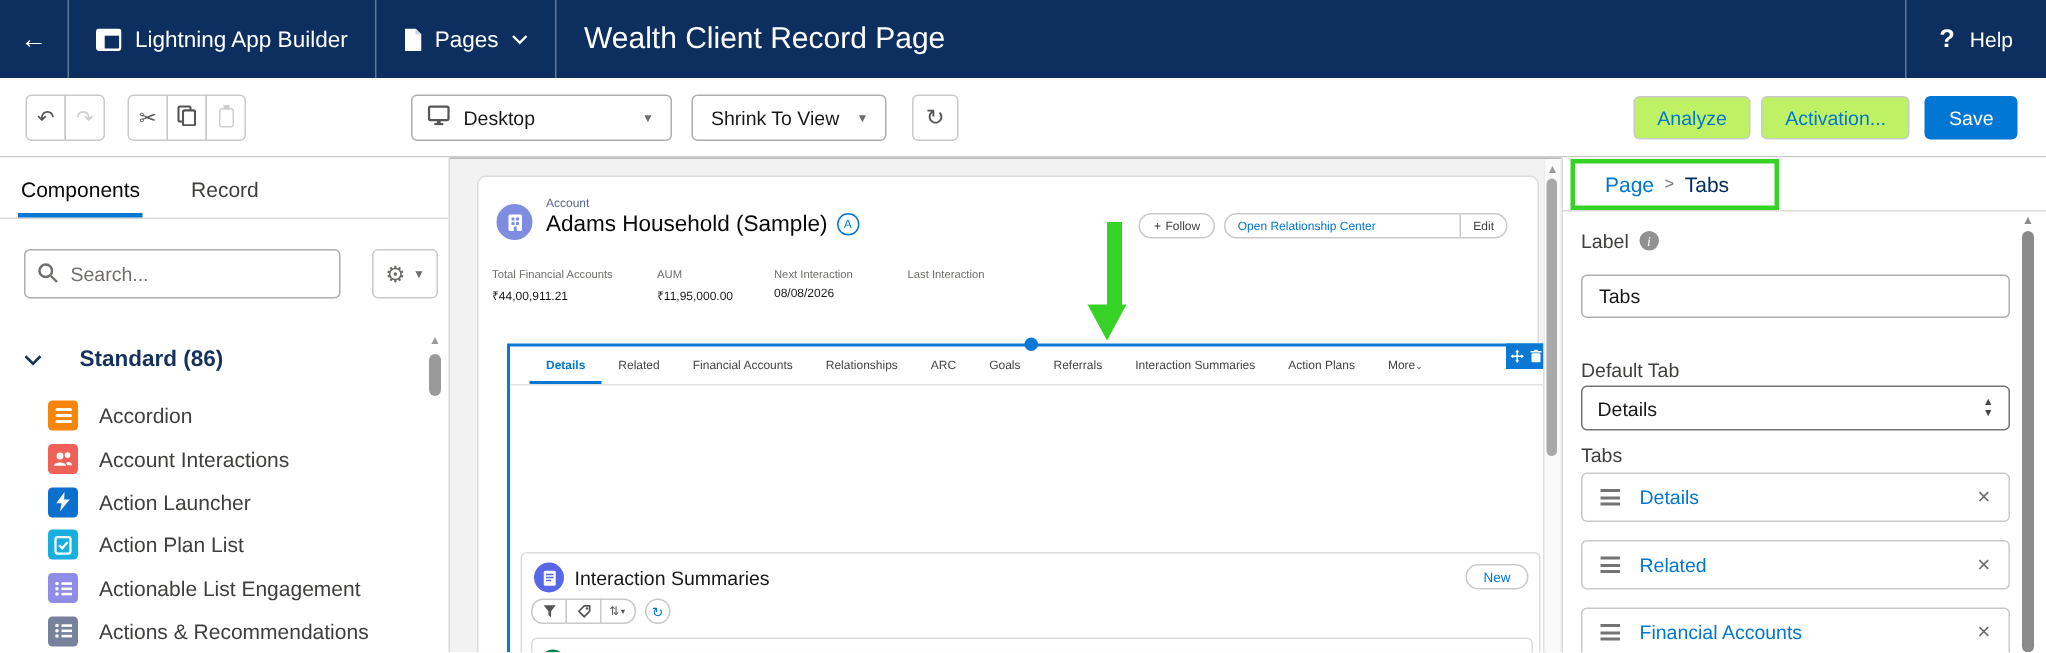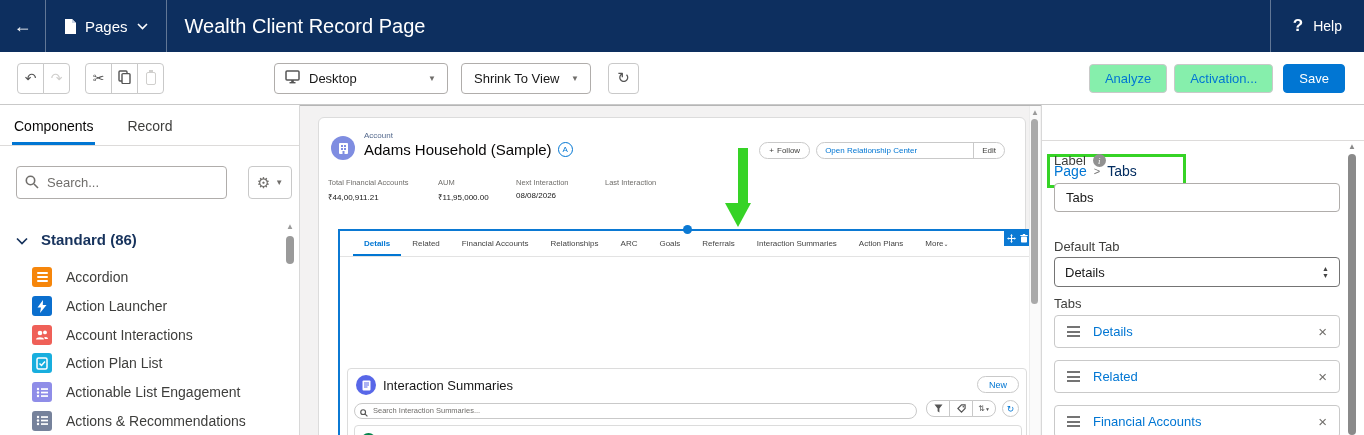--- a/index.html
+++ b/index.html
@@ -25,38 +25,38 @@
   .btn-group .tb-btn:first-child { border-radius:4px 0 0 4px; }
   .btn-group .tb-btn:last-child { border-radius:0 4px 4px 0; }
   .tb-btn.disabled { color:#d0cfcd; cursor:default; }
   .grp2 { margin-left:15px; }
   .sel { height:31px; border:1px solid #b0adab; border-radius:4px; background:#fff; display:flex; align-items:center; font-size:13px; color:#181818; cursor:pointer; }
   .sel .caret { margin-left:auto; font-size:8px; color:#706e6b; padding-right:11px; }
   .sel-device { width:174px; margin-left:110px; padding-left:10px; gap:9px; }
   .sel-view  { width:130px; margin-left:13px; padding-left:12px; }
   .refresh-btn { width:31px; height:31px; margin-left:17px; border:1px solid #c9c9c9; border-radius:4px; background:#fff; display:flex; align-items:center; justify-content:center; font-size:15px; color:#555; cursor:pointer; }
   .right-actions { margin-left:auto; display:flex; gap:7px; }
-  .action-btn { height:29px; padding:0 15px; border:1px solid #c9c9c9; border-radius:4px; background:#86efac; color:#0176d3; font-size:13px; display:flex; align-items:center; cursor:pointer; }
+  .action-btn { height:29px; padding:0 15px; border:1px solid #c9c9c9; border-radius:4px; background:#bef264; color:#0176d3; font-size:13px; display:flex; align-items:center; cursor:pointer; }
   .action-btn.primary { background:#0176d3; border-color:#0176d3; color:#fff; margin-left:3px; }
   .clipboard { width:10px; height:13px; border:1.5px solid #d0cfcd; border-radius:2px; position:relative; }
   .clipboard::before { content:""; position:absolute; left:2px; top:-3px; width:4px; height:3px; background:#d0cfcd; }
 
   
   .sidebar { position:absolute; left:0; top:105px; width:300px; height:330px; background:#fff; border-right:1px solid #d8d8d8; }
   .side-tabs { display:flex; gap:30px; padding:0 0 0 12px; height:41px; align-items:flex-end; border-bottom:1px solid #dddbda; }
   .side-tab { font-size:14px; color:#3e3e3c; padding:0 2px 11px 2px; cursor:pointer; }
   .side-tab.active { color:#080707; border-bottom:3px solid #0176d3; padding-bottom:8px; font-weight:500; }
   .search-row { position:absolute; left:16px; top:61px; display:flex; }
   .search-input { width:211px; height:33px; border:1px solid #b0adab; border-radius:4px; padding:0 8px 0 30px; font-size:13px; color:#181818; font-family:"Liberation Sans",sans-serif; }
   .search-input::placeholder { color:#706e6b; }
   .search-wrap { position:relative; }
   .search-wrap .mag { position:absolute; left:9px; top:9px; }
   .gear-btn { margin-left:21px; width:44px; height:33px; border:1px solid #c9c9c9; border-radius:4px; background:#fff; display:flex; align-items:center; justify-content:center; gap:5px; color:#706e6b; font-size:15px; cursor:pointer; }
   .gear-btn .caret { font-size:8px; }
-  .section-hdr { position:absolute; left:16px; top:126px; display:flex; align-items:flex-end; gap:13px; font-size:15px; font-weight:bold; color:#16325c; cursor:pointer; }
+  .section-hdr { position:absolute; left:16px; top:126px; display:flex; align-items:flex-end; gap:25px; font-size:15px; font-weight:bold; color:#16325c; cursor:pointer; }
   .comp-list { position:absolute; left:32px; top:158px; right:14px; }
   .comp-item { height:28.7px; display:flex; align-items:center; gap:14px; cursor:pointer; }
   .comp-icon { width:20px; height:20px; border-radius:3px; display:flex; align-items:center; justify-content:center; flex:none; }
   .comp-label { font-size:14px; color:#3e3e3c; white-space:nowrap; }
   .bars { display:flex; flex-direction:column; gap:2px; }
   .bars i { display:block; width:11px; height:2px; background:#fff; border-radius:1px; }
 
   
   .sb-up { position:absolute; font-size:8px; color:#9b9b9b; }
   .sb-thumb { position:absolute; background:#9a9a9a; border-radius:4px; cursor:pointer; }
@@ -113,21 +113,21 @@
   .round-mini { margin-left:6px; width:17px; height:17px; border:1px solid #c9c9c9; border-radius:50%; background:#fff; display:flex; align-items:center; justify-content:center; font-size:9px; color:#0176d3; cursor:pointer; }
   .item-card { position:absolute; left:6px; top:56px; width:668px; height:140px; border:1px solid #dcdcdc; border-radius:4px; background:#fff; }
   .call-icon { position:absolute; left:6px; top:7px; width:15px; height:15px; border-radius:50%; background:#04844b; display:flex; align-items:center; justify-content:center; }
 
   .canvas-sb-track { position:absolute; left:729px; top:0; width:11px; height:330px; background:#fafafa; border-left:1px solid #ececec; }
   .canvas-sb-up { left:731px; top:2px; }
   .canvas-sb-thumb { left:731px; top:13px; width:7px; height:185px; background:#a9a9a9; }
 
   
   .panel { position:absolute; left:1041px; top:105px; width:323px; height:330px; background:#fff; border-left:1px solid #d8d8d8; }
-  .crumb-box { position:absolute; left:5px; top:1px; width:139px; height:34px; border:3px solid #36d326; display:flex; align-items:center; padding-left:4px; gap:7px;margin-top:48px; }
+  .crumb-box { position:absolute; left:5px; top:1px; width:139px; height:34px; border:3px solid #36d326; display:flex; align-items:center; padding-left:20px; gap:7px; }
   .crumb-parent { font-size:14px; color:#0176d3; cursor:pointer; }
   .crumb-sep { font-size:11px; color:#747474; }
   .crumb-current { font-size:14px; color:#032d60; }
   .panel-divider { position:absolute; left:0; top:35px; width:323px; border-bottom:1px solid #dddbda; }
   .plabel { position:absolute; left:12px; font-size:13px; color:#3e3e3c; display:flex; align-items:center; gap:7px; }
   .info-dot { width:13px; height:13px; border-radius:50%; background:#919191; color:#fff; font-size:9px; font-style:italic; font-family:"Liberation Serif",serif; display:flex; align-items:center; justify-content:center; cursor:pointer; }
   .ptext-input { position:absolute; left:12px; top:78px; width:286px; height:29px; border:1px solid #b0adab; border-radius:4px; padding:0 11px; font-size:13px; color:#181818; font-family:"Liberation Sans",sans-serif; }
   .pselect { position:absolute; left:12px; top:152px; width:286px; height:30px; border:1px solid #747474; border-radius:4px; background:#fff; display:flex; align-items:center; padding:0 10px; font-size:13px; color:#181818; cursor:pointer; }
   .stepper { margin-left:auto; display:flex; flex-direction:column; line-height:6px; font-size:7px; color:#444; gap:1px; }
   .tab-card { position:absolute; left:12px; width:286px; height:33px; border:1px solid #c9c9c9; border-radius:4px; background:#fff; display:flex; align-items:center; padding:0 12px; gap:13px; }
@@ -142,20 +142,30 @@
 <body>
 
 <div id="app">
 
   <div class="topnav">
     <div class="backbtn">
         <span>←</span>
       </div>
     <div class="seg">
       <span class="navicon">
+        <svg width="17" height="15" viewBox="0 0 17 15">
+            <rect x="0.8" y="0.8" width="15.4" height="13.4" rx="1.5" fill="none" stroke="#fff" stroke-width="1.6"></rect>
+            <rect x="0.8" y="0.8" width="15.4" height="4" fill="#fff"></rect>
+            <rect x="0.8" y="0.8" width="5" height="13.4" fill="#fff"></rect>
+          </svg>
+      </span>
+      <span>Lightning App Builder</span>
+    </div>
+    <div class="seg">
+      <span class="navicon">
         <svg width="12" height="15" viewBox="0 0 12 15">
             <path d="M1 0 h7 l4 4 v11 h-11 z" fill="#fff"></path>
             <path d="M8 0 l4 4 h-4 z" fill="#c9d4e4"></path>
           </svg>
       </span>
       <span>Pages</span>
       <span class="navicon">
         <svg width="11" height="7" viewBox="0 0 11 7">
             <path d="M1 1 l4.5 4.5 L10 1" stroke="#fff" stroke-width="1.6" fill="none"></path>
           </svg>
@@ -244,37 +254,37 @@
         <span class="comp-icon" style="background: rgb(246, 134, 11);">
             <span class="bars">
               <i></i>
               <i></i>
               <i></i>
             </span>
           </span>
         <span class="comp-label">Accordion</span>
       </div>
       <div class="comp-item">
-        <span class="comp-icon" style="background: rgb(11, 111, 206);">
-            <svg width="10" height="13" viewBox="0 0 10 13">
-              <path d="M6 0 L0.5 7.5 H4 L3 13 L9.5 5 H5.8 Z" fill="#fff"></path>
-            </svg>
-          </span>
-        <span class="comp-label">Action Launcher</span>
-      </div>
-      <div class="comp-item">
         <span class="comp-icon" style="background: rgb(239, 96, 88);">
             <svg width="14" height="12" viewBox="0 0 14 12">
               <circle cx="5" cy="4" r="2.3" fill="#fff"></circle>
               <path d="M1 10.5 c0-3 8-3 8 0 z" fill="#fff"></path>
               <circle cx="10" cy="3.4" r="1.9" fill="#fff"></circle>
               <path d="M9 8.6 c1.5-1.2 4-0.5 4 1.5 h-3 z" fill="#fff"></path>
             </svg>
           </span>
         <span class="comp-label">Account Interactions</span>
+      </div>
+      <div class="comp-item">
+        <span class="comp-icon" style="background: rgb(11, 111, 206);">
+            <svg width="10" height="13" viewBox="0 0 10 13">
+              <path d="M6 0 L0.5 7.5 H4 L3 13 L9.5 5 H5.8 Z" fill="#fff"></path>
+            </svg>
+          </span>
+        <span class="comp-label">Action Launcher</span>
       </div>
       <div class="comp-item">
         <span class="comp-icon" style="background: rgb(24, 174, 222);">
             <svg width="12" height="13" viewBox="0 0 12 13">
               <rect x="1" y="1" width="10" height="11" rx="1.5" fill="none" stroke="#fff" stroke-width="1.5"></rect>
               <path d="M3.5 6.5 l2 2 3.5-4" stroke="#fff" stroke-width="1.5" fill="none"></path>
             </svg>
           </span>
         <span class="comp-label">Action Plan List</span>
       </div>
@@ -390,27 +400,20 @@
                   <rect x="1.5" y="0.5" width="8" height="10" rx="1" fill="#fff"></rect>
                   <rect x="3" y="2.5" width="5" height="1" fill="#5867e8"></rect>
                   <rect x="3" y="4.5" width="5" height="1" fill="#5867e8"></rect>
                   <rect x="3" y="6.5" width="3.5" height="1" fill="#5867e8"></rect>
                 </svg>
               </span>
             <span class="sum-title">Interaction Summaries</span>
           </div>
           <div class="new-btn">New</div>
           <div class="sum-search-row">
-            <span class="sum-search">
-              <span class="mag"><svg width="8" height="8" viewBox="0 0 14 14">
-                    <circle cx="5.5" cy="5.5" r="4.2" fill="none" stroke="#555" stroke-width="2"></circle>
-                    <line x1="9" y1="9" x2="13" y2="13" stroke="#555" stroke-width="2"></line>
-                  </svg></span>
-              <input placeholder="Search Interaction Summaries..." style="">
-            </span>
             <div class="mini-group">
               <span class="mini-btn">
                   <svg width="9" height="9" viewBox="0 0 10 10">
                     <path d="M0.5 0.5 h9 L6 5 v4.5 L4 8 V5 Z" fill="#555"></path>
                   </svg>
                 </span>
               <span class="mini-btn">
                   <svg width="9" height="9" viewBox="0 0 10 10">
                     <path d="M1 5 L5 1 h4 v4 L5 9 Z" fill="none" stroke="#555" stroke-width="1.3"></path>
                     <circle cx="7" cy="3" r="0.9" fill="#555"></circle>

